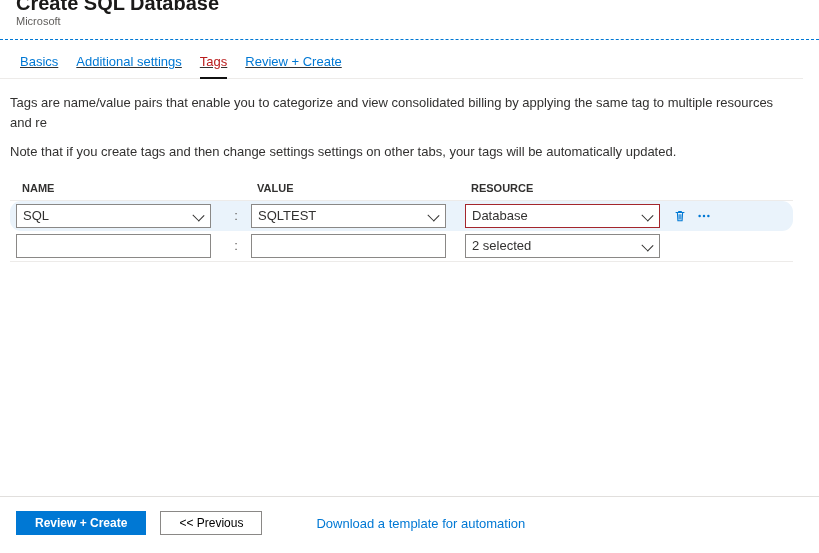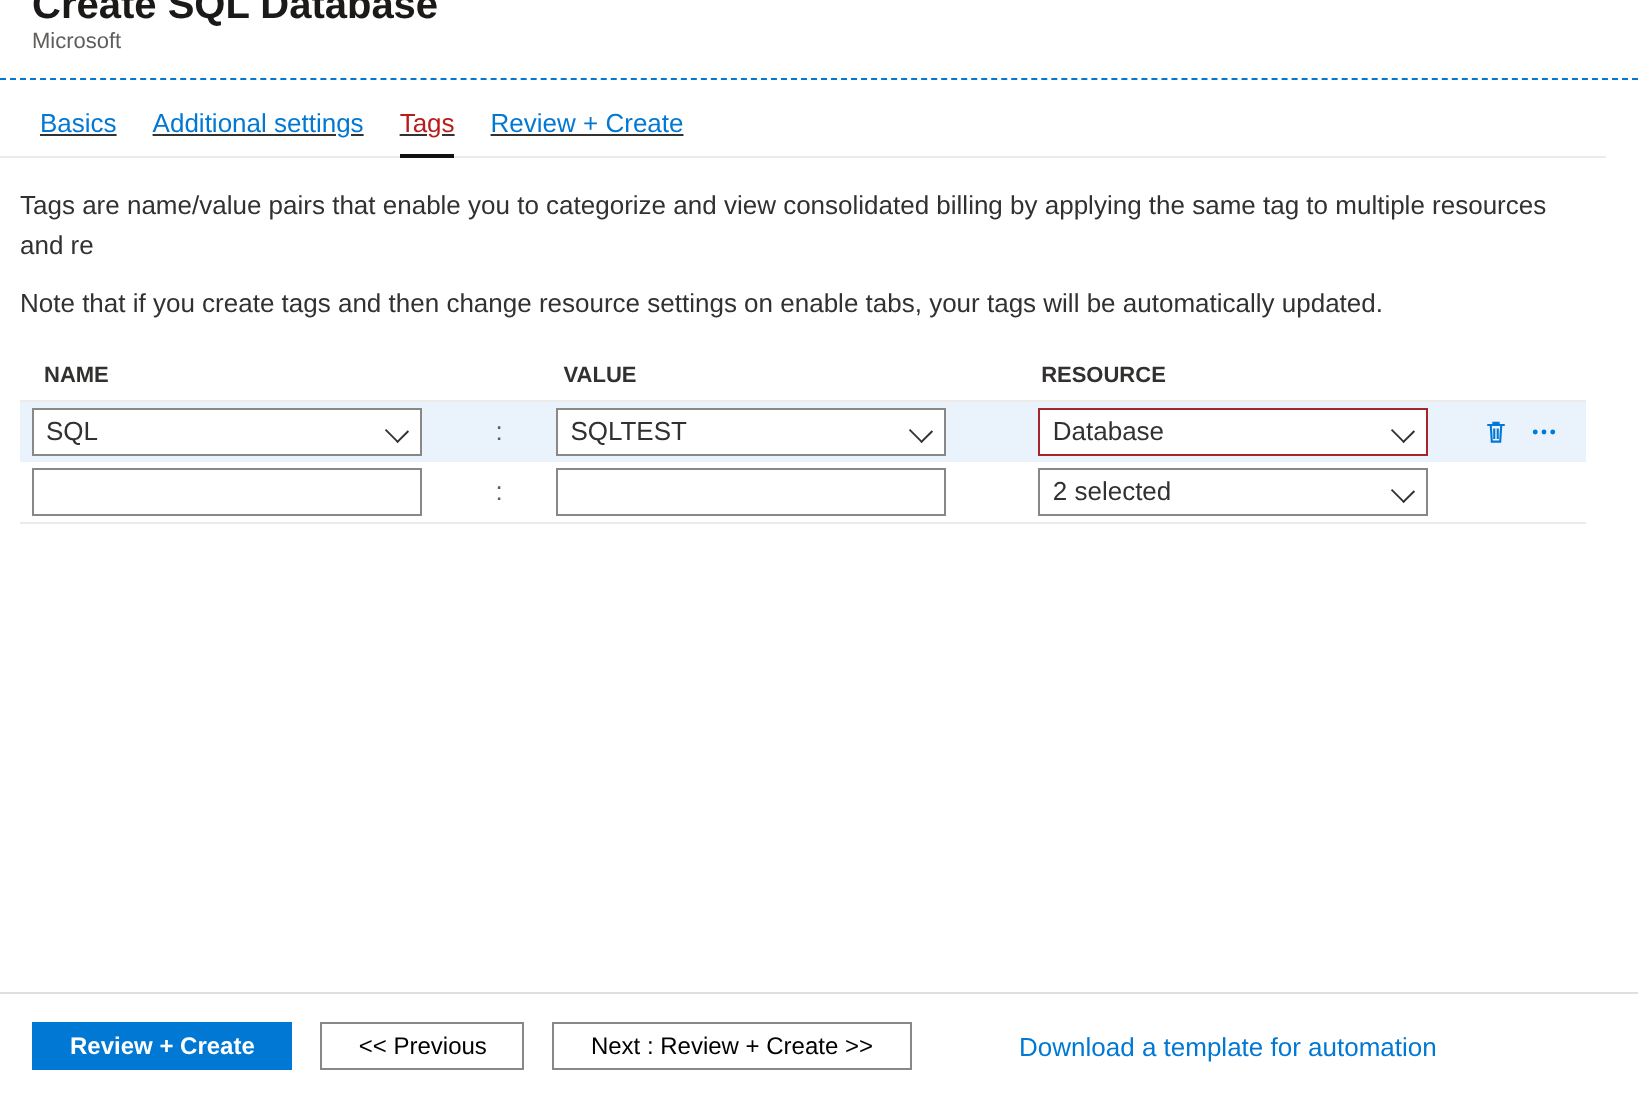--- a/index.html
+++ b/index.html
@@ -61,34 +61,34 @@
     line-height: 1.5;
   }
   .desc p { margin-bottom: 10px; }
   .grid {
     padding: 4px 10px 0 10px;
   }
   .header-row, .data-row {
     display: flex;
     align-items: center;
     width: 100%;
-    justify-content: space-between;
   }
   .header-row {
     font-size: 11px;
     font-weight: 600;
     color: #323130;
     padding: 6px 0 6px 12px;
   }
   .row-wrap {
     border-top: 1px solid #edebe9;
     border-bottom: 1px solid #edebe9;
   }
   .data-row {
     padding: 3px 0 3px 6px;
+    border-radius: 11px;
   }
   .data-row.highlight {
     background: #eaf3fb;
   }
   .col-name { width: 205px; }
   .col-sep  { width: 30px; text-align: center; color:#605e5c; }
   .col-value{ width: 200px; }
   .col-gap  { width: 14px; }
   .col-res  { width: 200px; }
   .col-act  { width: 60px; display:flex; align-items:center; gap:6px; padding-left:6px;}
@@ -170,21 +170,21 @@
 <div class="content">
   <div class="tabs">
     <div class="tab">Basics</div>
     <div class="tab">Additional settings</div>
     <div class="tab active">Tags</div>
     <div class="tab">Review + Create</div>
   </div>
 
   <div class="desc">
     <p>Tags are name/value pairs that enable you to categorize and view consolidated billing by applying the same tag to multiple resources and re</p>
-    <p>Note that if you create tags and then change resource settings on enable tabs, your tags will be automatically updated.</p>
+    <p>Note that if you create tags and then change settings settings on other tabs, your tags will be automatically updated.</p>
   </div>
 
   <div class="grid">
     <div class="header-row">
       <div class="col-name">NAME</div>
       <div class="col-sep"></div>
       <div class="col-value">VALUE</div>
       <div class="col-gap"></div>
       <div class="col-res">RESOURCE</div>
       <div class="col-act"></div>
@@ -247,15 +247,14 @@
         </div>
         <div class="col-act"></div>
       </div>
     </div>
   </div>
 </div>
 
 <div class="footer">
   <button class="btn primary">Review + Create</button>
   <button class="btn">&lt;&lt;  Previous</button>
-  <button class="btn">Next : Review + Create  &gt;&gt;</button>
   <span class="link">Download a template for automation</span>
 </div>
 
 </body></html>

